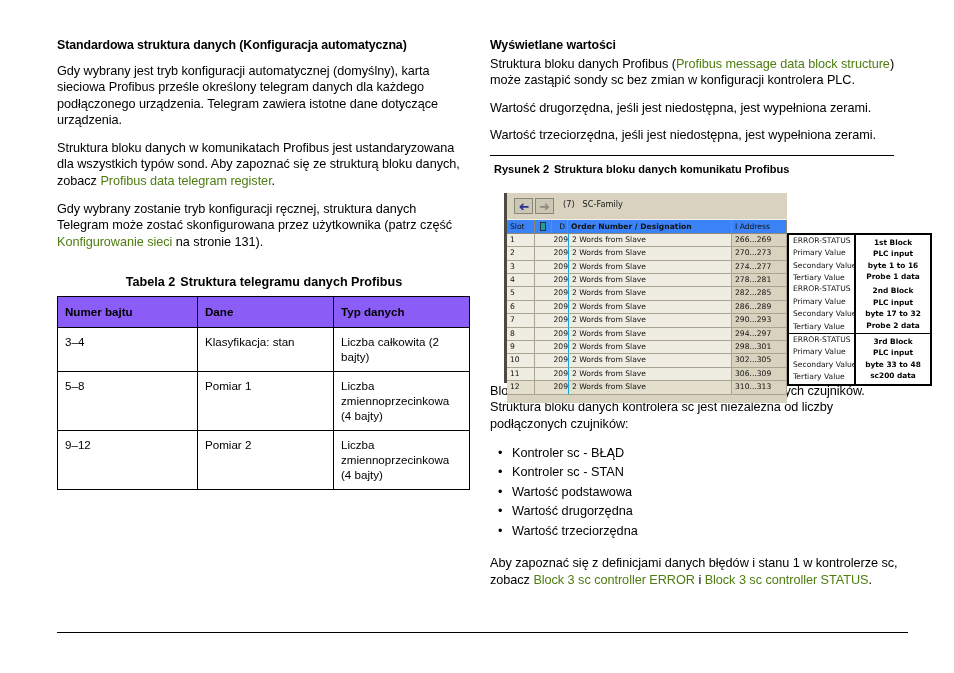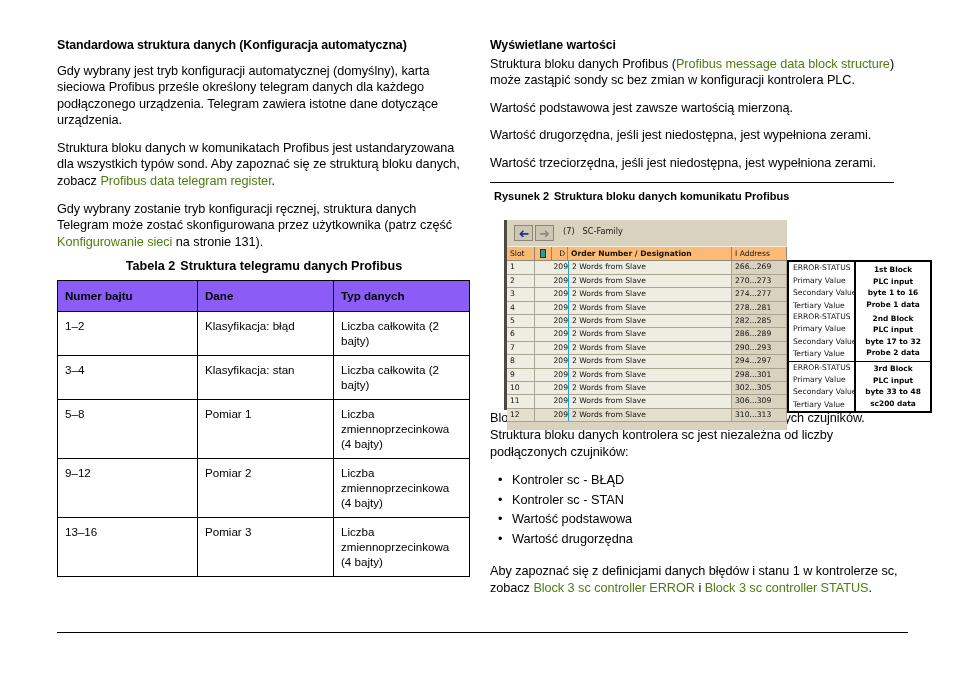--- a/index.html
+++ b/index.html
@@ -38,21 +38,21 @@
     margin: 0 0 9px 0;
     line-height: 1.25;
     letter-spacing: -0.1px;
   }
   p.body {
     font-size: 12.7px;
     line-height: 16.6px;
     margin: 0 0 11px 0;
     letter-spacing: -0.05px;
   }
-  p.tight { margin-bottom: 9px; }
+  p.tight { margin-bottom: 25px; }
   a.xref, .xref {
     color: #4d7c0f;
     text-decoration: none;
   }
 
   
   .tbl-caption {
     text-align: center;
     font-weight: bold;
     font-size: 12.6px;
@@ -155,21 +155,21 @@
 
   .grid {
     position: absolute;
     left: 3px;
     top: 26px;
     width: 280px;
   }
   .grid-head {
     display: flex;
     height: 13px;
-    background: #fdba74;
+    background: #3b82f6;
     border-top: 1px solid #f3f0e6;
     border-bottom: 1px solid #8d8877;
     font-size: 7.6px;
     color: #111;
     align-items: flex-start;
   }
   .gh {
     box-sizing: border-box;
     border-right: 1px solid #8d8877;
     padding-left: 3px;
@@ -332,57 +332,46 @@
         </colgroup>
       <thead>
         <tr>
           <th>Numer bajtu</th>
           <th>Dane</th>
           <th>Typ danych</th>
         </tr>
       </thead>
       <tbody>
         <tr>
-          <td>1–2</td>
-          <td>Klasyfikacja: błąd</td>
-          <td>Liczba całkowita (2 bajty)</td>
-        </tr>
-        <tr>
           <td>3–4</td>
           <td>Klasyfikacja: stan</td>
           <td>Liczba całkowita (2 bajty)</td>
         </tr>
         <tr>
           <td>5–8</td>
           <td>Pomiar 1</td>
           <td>Liczba zmiennoprzecinkowa (4 bajty)</td>
         </tr>
         <tr>
           <td>9–12</td>
           <td>Pomiar 2</td>
           <td>Liczba zmiennoprzecinkowa (4 bajty)</td>
         </tr>
-        <tr>
-          <td>13–16</td>
-          <td>Pomiar 3</td>
-          <td>Liczba zmiennoprzecinkowa (4 bajty)</td>
-        </tr>
       </tbody>
     </table>
   </div>
 
   <div class="col-right">
 
     <h2 class="sec" style="margin-bottom:2px;">Wyświetlane wartości</h2>
 
     <p class="body">
       <span>Struktura bloku danych Profibus (</span><a class="xref" href="#">Profibus message data block structure</a><span>) może zastąpić sondy sc bez zmian w konfiguracji kontrolera PLC.</span>
     </p>
 
-    <p class="body">Wartość podstawowa jest zawsze wartością mierzoną.</p>
     <p class="body">Wartość drugorzędna, jeśli jest niedostępna, jest wypełniona zerami.</p>
     <p class="body">Wartość trzeciorzędna, jeśli jest niedostępna, jest wypełniona zerami.</p>
 
     <hr class="fig-rule">
 
     <div class="fig-caption">
       <span class="num">Rysunek 2</span><span>Struktura bloku danych komunikatu Profibus</span>
     </div>
 
     <div class="screenshot">
@@ -534,20 +523,21 @@
     </div>
 
 
     <p class="body">Blok danych kontrolera sc jest podobny do bloku danych czujników. Struktura bloku danych kontrolera sc jest niezależna od liczby podłączonych czujników:</p>
 
     <ul class="bullets">
       <li>Kontroler sc - BŁĄD</li>
       <li>Kontroler sc - STAN</li>
       <li>Wartość podstawowa</li>
       <li>Wartość drugorzędna</li>
+      <li>Wartość trzeciorzędna</li>
     </ul>
 
     <p class="body" style="margin-top:14px;">
       <span>Aby zapoznać się z definicjami danych błędów i stanu 1 w kontrolerze sc, zobacz </span><a class="xref" href="#">Block 3 sc controller ERROR</a><span> i </span><a class="xref" href="#">Block 3 sc controller STATUS</a><span>.</span>
     </p>
   </div>
 
   <hr class="footer-rule">
   <div class="footer">
     <span class="lang">Polski</span><span class="pg">133</span>

